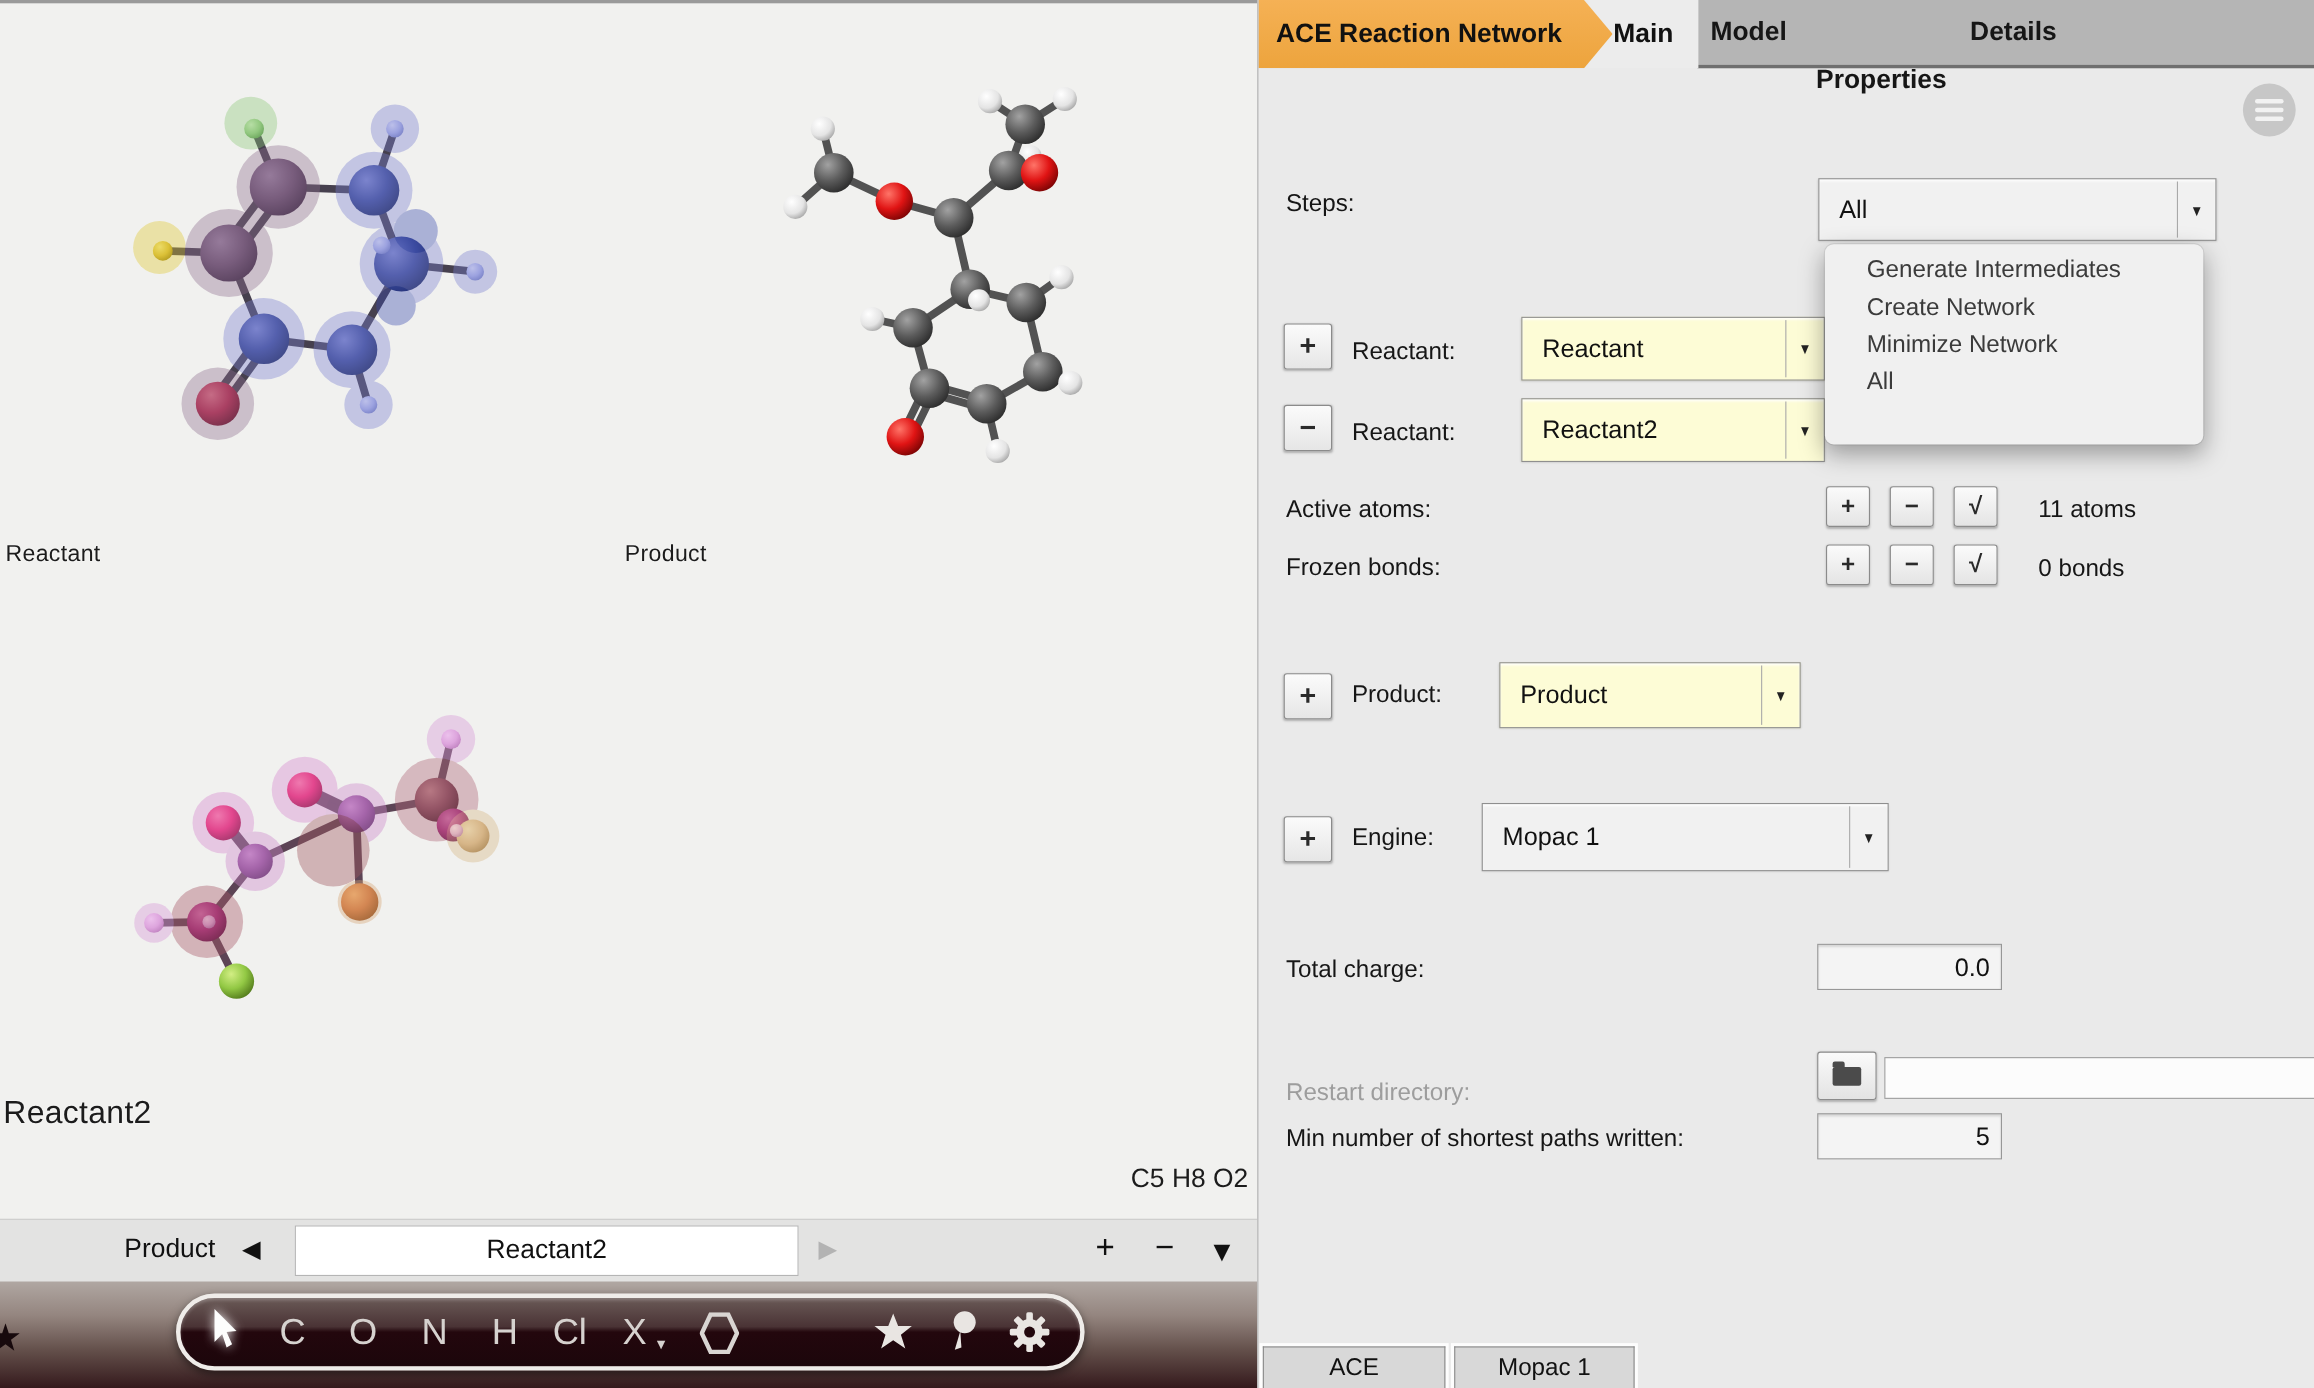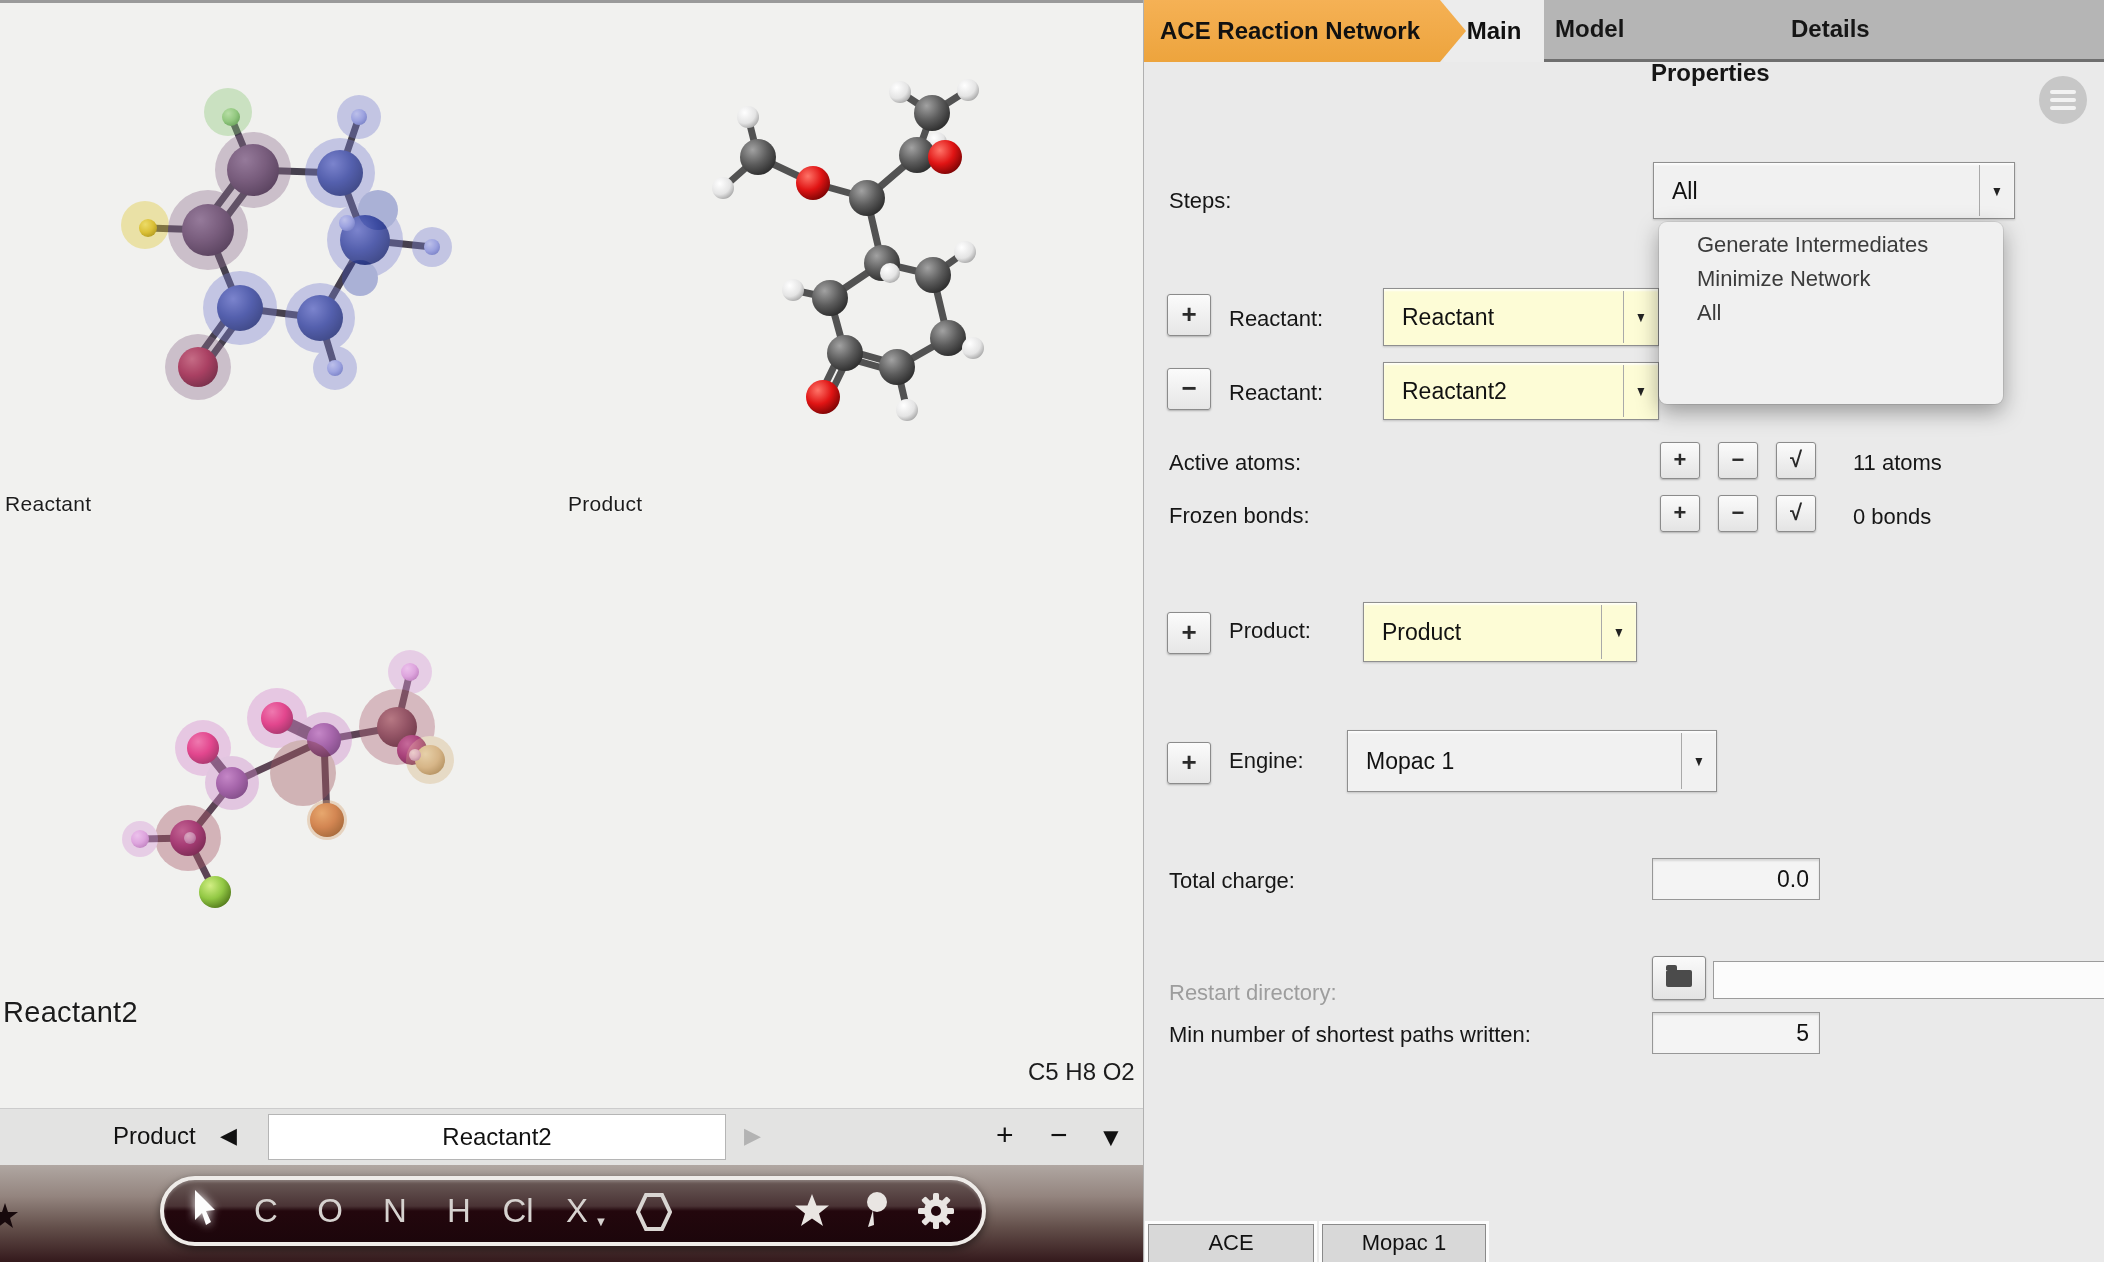--- a/index.html
+++ b/index.html
@@ -401,30 +401,31 @@
     </div>
     <div class="tab-main">Main</div>
     <div class="tab-orange">ACE Reaction Network</div>
 
     <div class="burger">
       <i style="top:14px;"></i>
         <i style="top:22px;"></i>
         <i style="top:30px;"></i>
     </div>
 
-    <span class="flabel" style="left:25px;top:188px;">Steps:</span>
+    <span class="flabel" style="left:25px;top:172px;">Steps:</span>
     <div class="combo" style="left:509px;top:162px;width:362px;height:57px;">
       <span class="val">All</span>
       <div class="arrowbox">
         <span>▼</span>
       </div>
     </div>
 
     <div class="menu-pop">
       <div class="menu-item">Generate Intermediates</div>
+      <div class="menu-item">Create Network</div>
       <div class="menu-item">Minimize Network</div>
       <div class="menu-item">All</div>
     </div>
 
     <div class="sqbtn" style="left:23px;top:294px;">+</div>
     <span class="flabel" style="left:85px;top:306px;">Reactant:</span>
     <div class="combo yellow" style="left:239px;top:288px;width:276px;height:58px;">
       <span class="val">Reactant</span>
       <div class="arrowbox">
         <span>▼</span>

